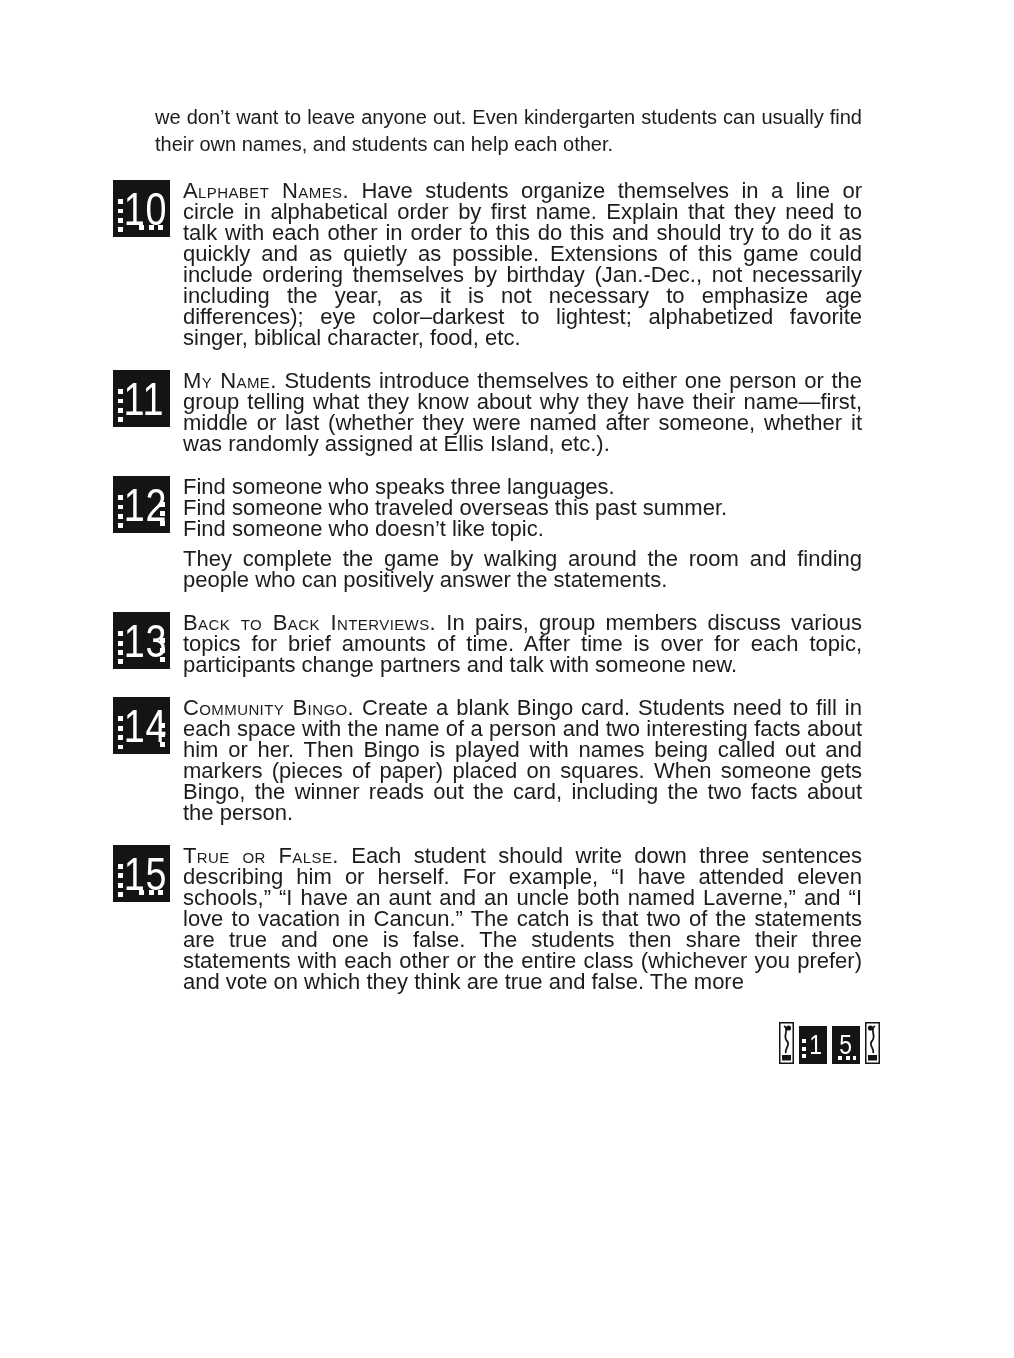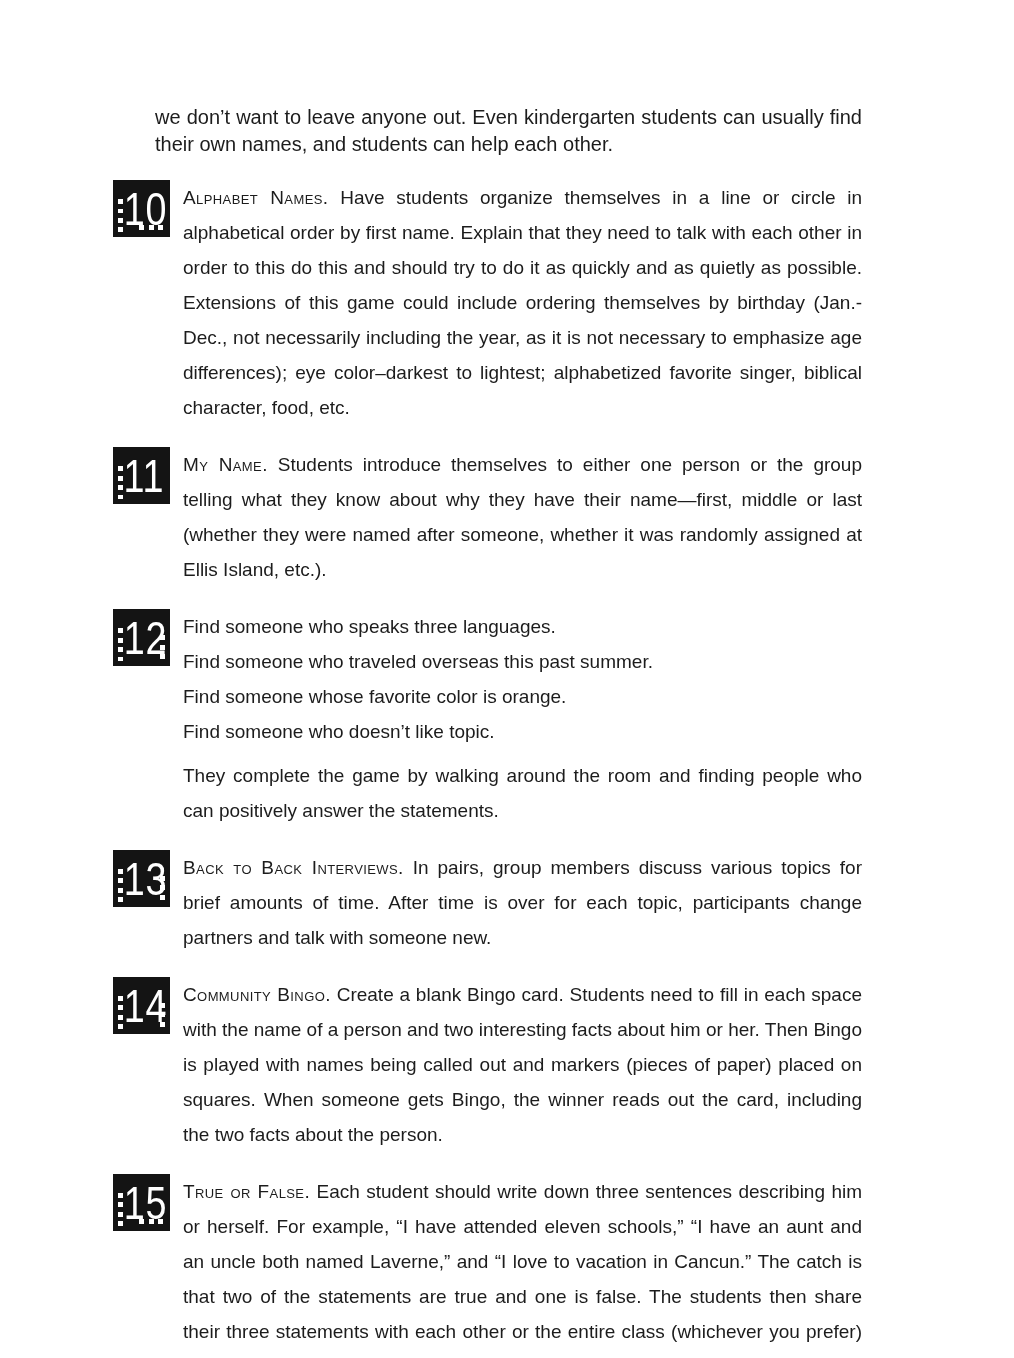--- a/index.html
+++ b/index.html
@@ -36,21 +36,21 @@
   .badge.right-dots::after {
     content:""; position:absolute; right:5px; bottom:7px; width:5px; height:24px;
     background-image:repeating-linear-gradient(to bottom,#fff 0 5px,transparent 5px 9.5px);
   }
   
   .badge.bottom-dots::after {
     content:""; position:absolute; right:7px; bottom:7px; width:24px; height:5px;
     background-image:repeating-linear-gradient(to right,#fff 0 5px,transparent 5px 9.5px);
   }
 
-  .item-text { width:680px; font-size:19px; line-height:35px; text-align:justify; }
+  .item-text { width:680px; font-size:22px; line-height:21px; text-align:justify; }
   .heading { font-variant:small-caps; letter-spacing:0.4px; }
   .find-line { }
   .closing  { margin-top:9px; }
 
   .footer {
     margin-top:30px; margin-right:-18px;
     display:flex; justify-content:flex-end; align-items:center; gap:5px;
   }
   .mini {
     width:28px; height:38px; background:#141414; color:#fff; position:relative;
@@ -89,21 +89,20 @@
     <p class="item-text"><span class="heading">My Name.</span><span> Students introduce themselves to either one person or the group telling what they know about why they have their name—first, middle or last (whether they were named after someone, whether it was randomly assigned at Ellis Island, etc.).</span></p>
   </div>
 
   <div class="item">
     <div class="badge right-dots">
       <span class="num">12</span>
     </div>
     <div class="item-text">
       <p class="find-line">Find someone who speaks three languages.</p>
       <p class="find-line">Find someone who traveled overseas this past summer.</p>
-      <p class="find-line">Find someone whose favorite color is orange.</p>
       <p class="find-line">Find someone who doesn’t like topic.</p>
       <p class="closing">They complete the game by walking around the room and finding people who can positively answer the statements.</p>
     </div>
   </div>
 
   <div class="item">
     <div class="badge right-dots">
       <span class="num">13</span>
     </div>
     <p class="item-text"><span class="heading">Back to Back Interviews.</span><span> In pairs, group members discuss various topics for brief amounts of time. After time is over for each topic, participants change partners and talk with someone new.</span></p>

